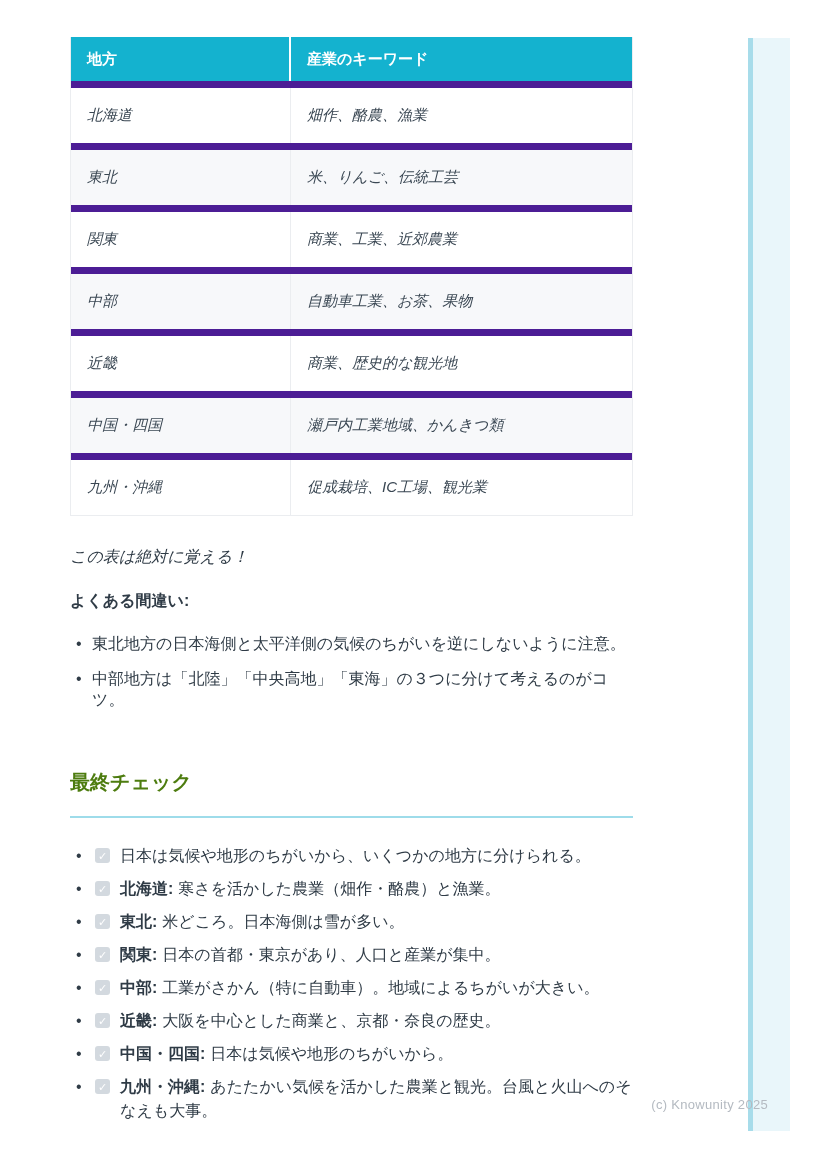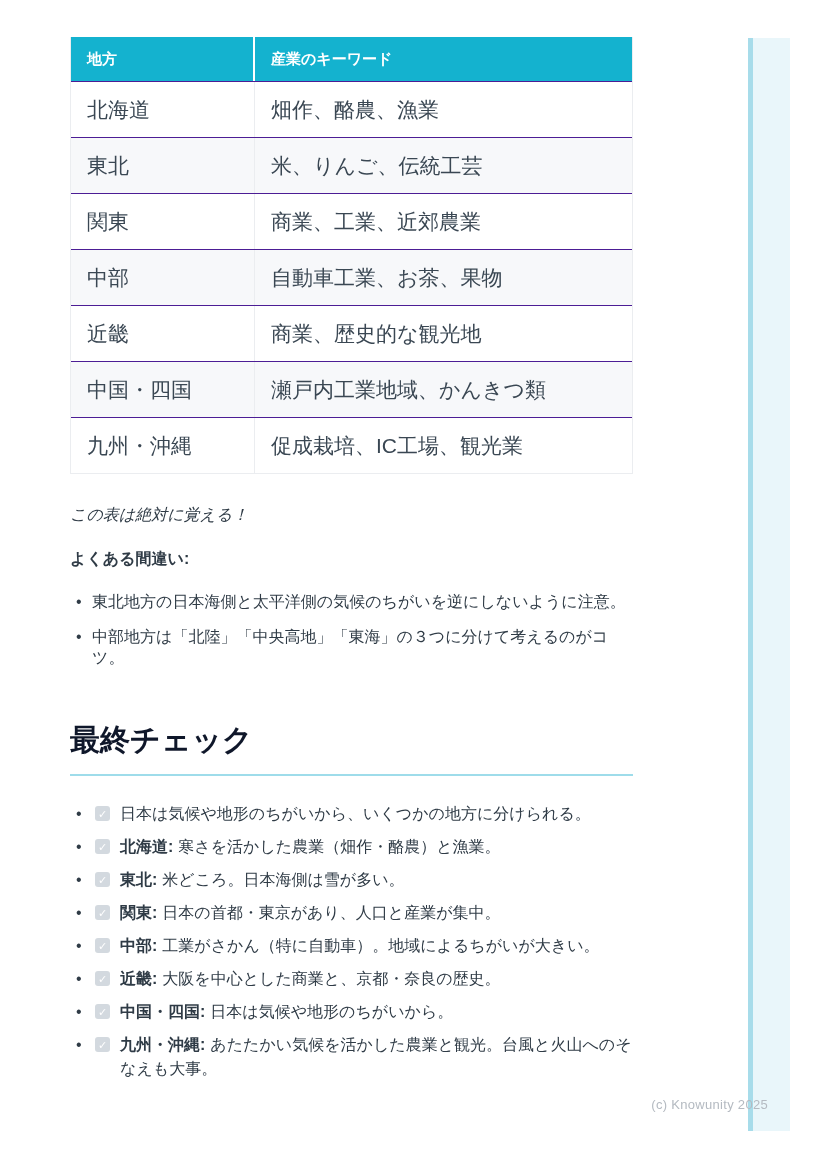--- a/index.html
+++ b/index.html
@@ -8,37 +8,37 @@
     font-family:"Liberation Sans","DejaVu Sans",sans-serif;
     color:#2f3b46; overflow:hidden;
   }
   .content { position:absolute; left:70px; top:37px; width:563px; }
 
   
   .tbl { width:563px; border:1px solid #ebedf0; border-top:none; box-sizing:border-box; }
   .t-header { display:flex; background:#14b2cf; height:44px; }
   .t-hc { display:flex; align-items:center; padding-left:16px; box-sizing:border-box;
           color:#ffffff; font-weight:bold; font-size:15px; }
-  .c1 { width:184px; flex:none; }
+  .c1 { width:220px; flex:none; }
   .c2 { flex:1; }
   .t-hc.c1 { border-right:2px solid #ffffff; }
-  .t-row { display:flex; height:55px; border-top:1px solid #4c1d95; font-size:21px; color:#3a4753; }
+  .t-row { display:flex; height:55px; border-top:7px solid #4c1d95; font-size:15px; color:#3a4753;font-style:italic; }
   .t-body .t-row:nth-child(even) { background:#f7f8fa; }
   .t-cell { display:flex; align-items:center; padding-left:16px; box-sizing:border-box; }
   .t-cell.c1 { border-right:1px solid #ebedf0; }
 
   
   .em { font-style:italic; font-size:16px; line-height:20px; margin:31px 0 0 0; }
   .bold-title { font-weight:bold; font-size:16px; line-height:20px; margin:24px 0 0 0; }
   ul.mistakes { list-style:none; margin:22px 0 0 0; padding:0; font-size:16px; }
   ul.mistakes li { position:relative; padding-left:22px; line-height:21px; margin-bottom:14px; }
   ul.mistakes li::before { content:"•"; position:absolute; left:6px; color:#2f3b46; }
 
   
-  h1.section-title { color:#0f172a; font-size:30px; line-height:38px; font-weight:bold; margin:53px 0 0 0; }
+  h1.section-title { color:#4d7c0f; font-size:20px; line-height:38px; font-weight:bold; margin:53px 0 0 0; }
   .hr { height:2px; background:#9edcea; margin-top:15px; }
   ul.checklist { list-style:none; margin:26px 0 0 0; padding:0; font-size:16px; }
   ul.checklist li { position:relative; padding-left:50px; line-height:24px; margin-bottom:9px; }
   ul.checklist li::before { content:"•"; position:absolute; left:6px; color:#2f3b46; }
   .checkbox { position:absolute; left:25px; top:4px; width:15px; height:15px;
               background:#d3d9df; border-radius:3px; display:flex; align-items:center;
               justify-content:center; color:#ffffff; font-size:11px; font-weight:bold; }
   .check-label { font-weight:bold; margin-right:5px; }
   .check-label:empty { margin-right:0; }
   .closing { font-size:16px; line-height:29px; margin:10px 0 0 0; }

